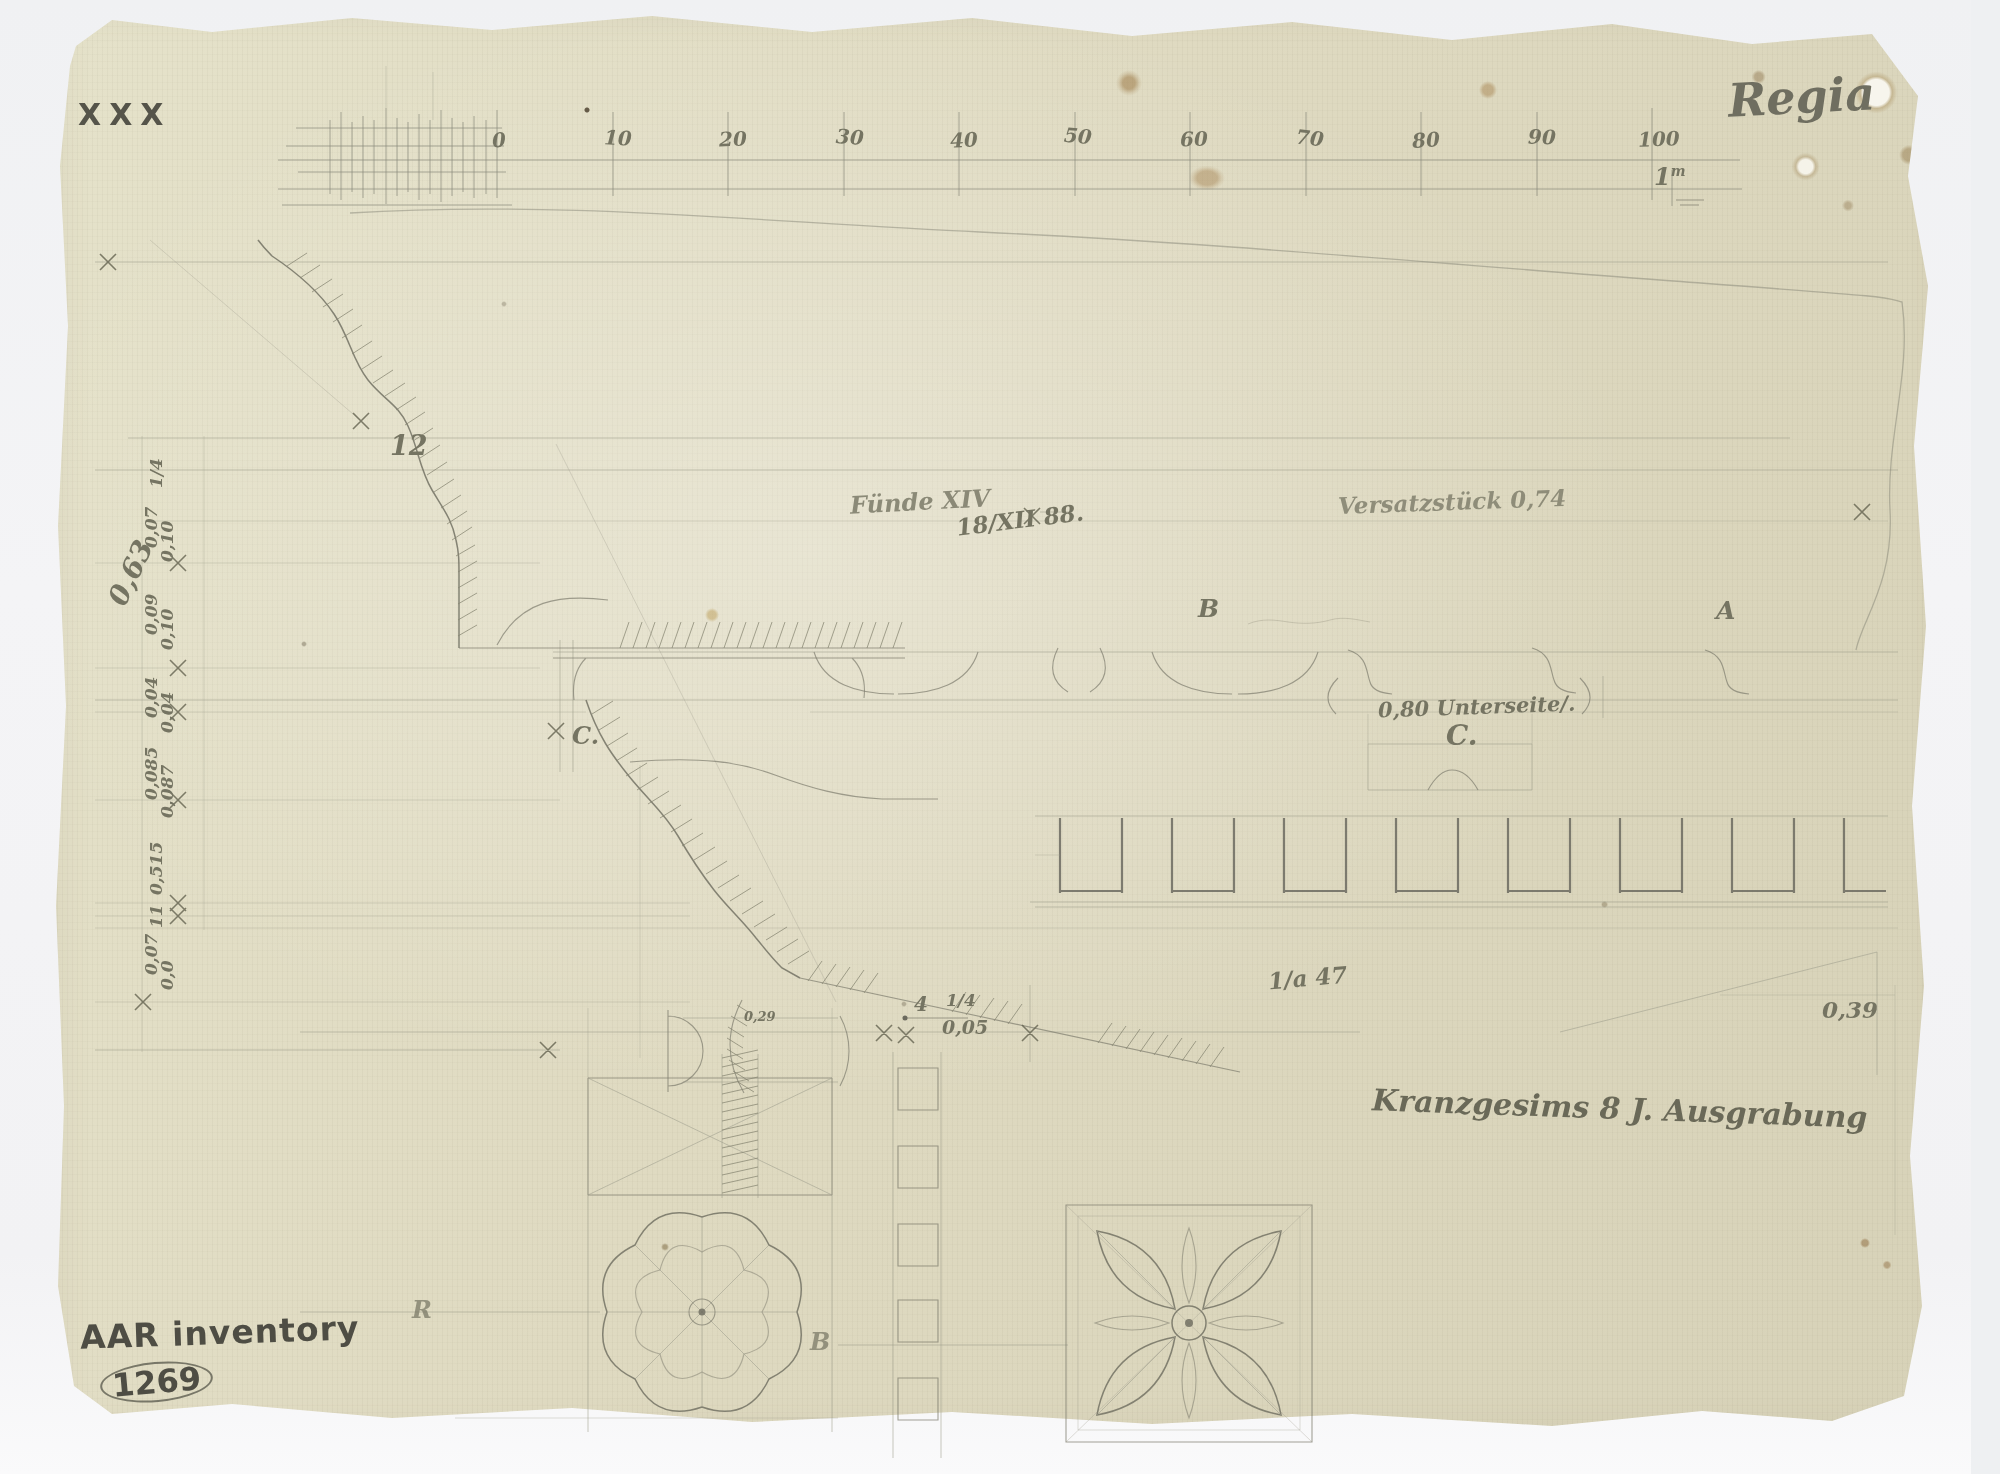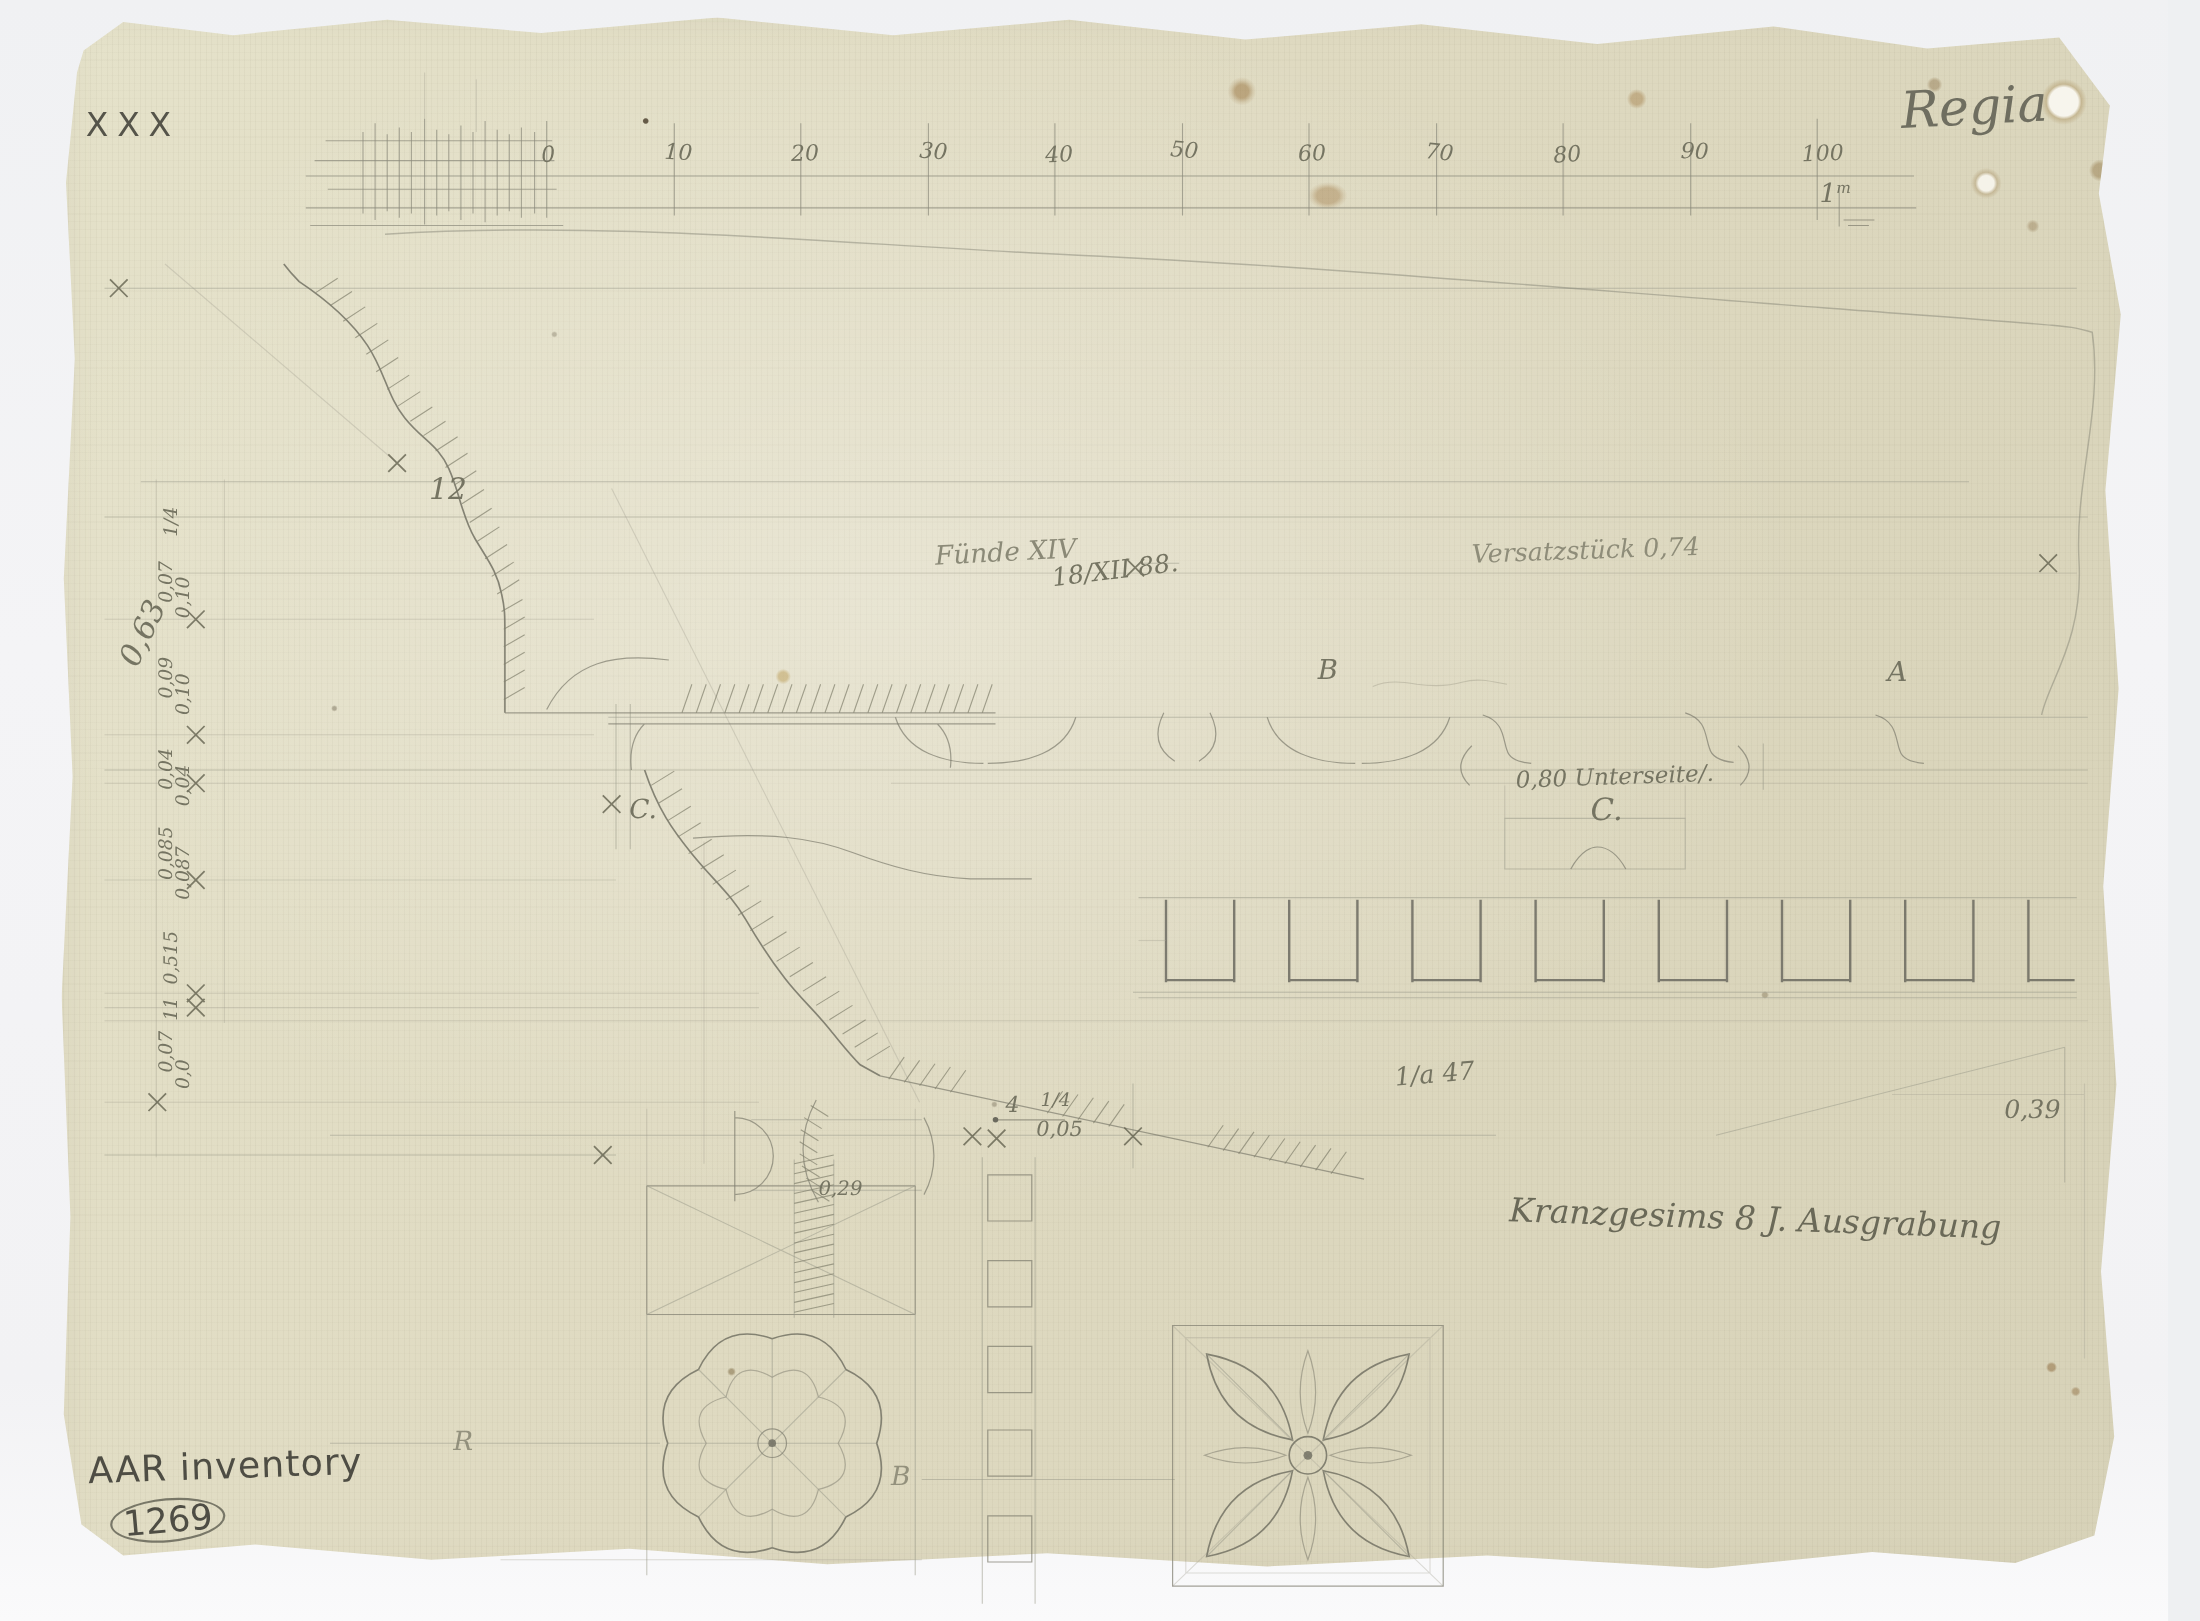--- a/index.html
+++ b/index.html
@@ -1,17 +1,17 @@
 <!DOCTYPE html>
 <html><head>
 <meta charset="utf-8">
 <style>
   html,body{margin:0;padding:0;background:#eef0f2;}
   .scan{position:relative;width:1971px;height:1474px;overflow:hidden;
-        background:linear-gradient(180deg,#f0f1f3 0%,#f4f4f6 40%,#f2f2f4 85%,#fafafb 100%);}
+        background:linear-gradient(180deg,#f0f1f3 0%,#f4f4f6 40%,#f2f2f4 85%,#fafafb 100%);font-weight:bold;}
   .paper{position:absolute;left:52px;top:6px;width:1895px;height:1428px;
     background:
       radial-gradient(1200px 800px at 40% 38%, rgba(255,255,255,.28), transparent 70%),
       repeating-linear-gradient(90deg, rgba(120,113,88,.055) 0 1px, transparent 1px 5px),
       repeating-linear-gradient(0deg, rgba(120,113,88,.03) 0 1px, transparent 1px 7px),
       linear-gradient(115deg,#e5e2ca 0%,#dfdac1 45%,#d7d2b8 100%);
     box-shadow:3px 5px 14px rgba(95,90,72,.38), 0 0 40px rgba(120,110,80,.12) inset;
     clip-path:polygon(24px 40px,60px 14px,160px 26px,300px 12px,440px 24px,600px 10px,760px 26px,
       920px 12px,1080px 30px,1240px 16px,1400px 34px,1560px 18px,1700px 38px,1820px 28px,
       1866px 90px,1856px 170px,1876px 280px,1862px 440px,1874px 620px,1860px 800px,1872px 980px,
@@ -188,21 +188,21 @@
     <span class="lbl" style="left:956px;top:508px;font-size:23px;transform:rotate(-7deg)">18/XII 88.</span>
     <span class="lbl" style="left:1338px;top:490px;font-size:23px;transform:rotate(-2deg);opacity:.75">Versatzstück 0,74</span>
     <span class="lbl" style="left:1198px;top:596px;font-size:25px">B</span>
     <span class="lbl" style="left:1716px;top:598px;font-size:25px">A</span>
     <span class="lbl" style="left:1378px;top:696px;font-size:21px;transform:rotate(-2deg)">0,80 Unterseite/.</span>
     <span class="lbl" style="left:1446px;top:722px;font-size:28px">C.</span>
     <span class="lbl" style="left:572px;top:724px;font-size:24px">C.</span>
     <span class="lbl" style="left:1268px;top:966px;font-size:23px;transform:rotate(-5deg)">1/a 47</span>
     <span class="lbl" style="left:1822px;top:998px;font-size:23px">0,39</span>
     <span class="lbl" style="left:1372px;top:1094px;font-size:30px;transform:rotate(2deg);color:#6a6958">Kranzgesims 8 J. Ausgrabung</span>
-    <span class="lbl" style="left:744px;top:1072px;font-size:18px">0,29</span>
+    <span class="lbl" style="left:744px;top:1010px;font-size:13px">0,29</span>
     <span class="lbl" style="left:914px;top:994px;font-size:20px">4</span>
     <span class="lbl" style="left:946px;top:992px;font-size:17px">1/4</span>
     <span class="lbl" style="left:942px;top:1018px;font-size:19px">0,05</span>
     <span class="lbl" style="left:412px;top:1298px;font-size:24px;opacity:.7">R</span>
     <span class="lbl" style="left:810px;top:1330px;font-size:24px;opacity:.7">B</span>
 
     <span class="lbl rot" style="left:148px;top:488px;font-size:17px">1/4</span>
     <span class="lbl rot" style="left:143px;top:548px;font-size:17px">0,07</span>
     <span class="lbl rot" style="left:159px;top:562px;font-size:17px">0,10</span>
     <span class="lbl rot" style="left:143px;top:635px;font-size:17px">0,09</span>

